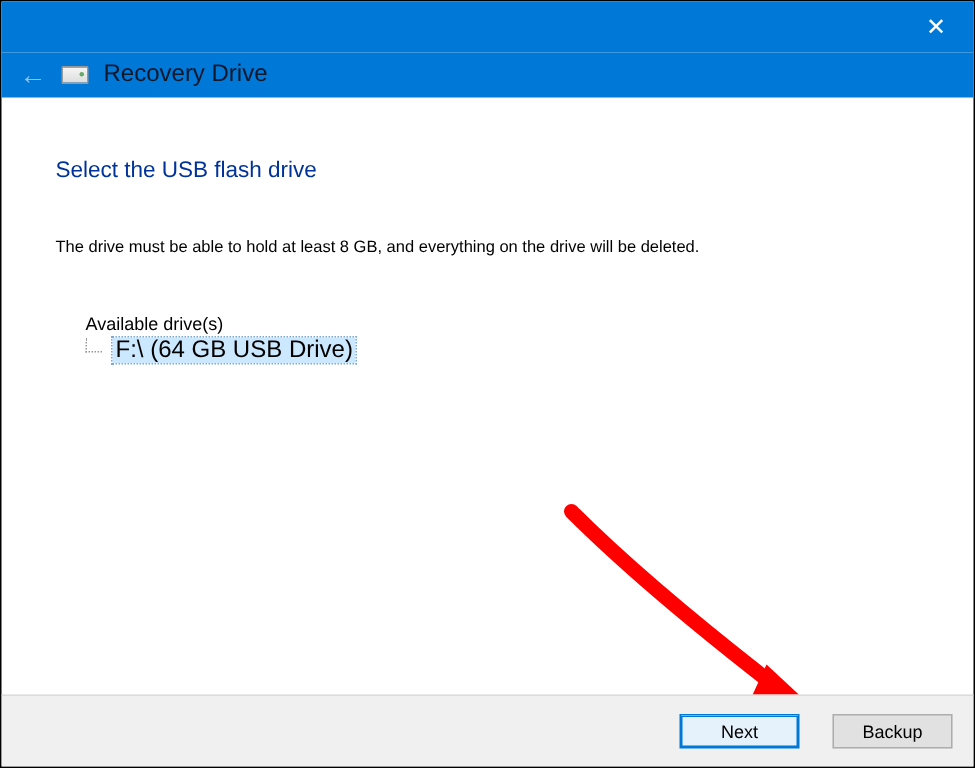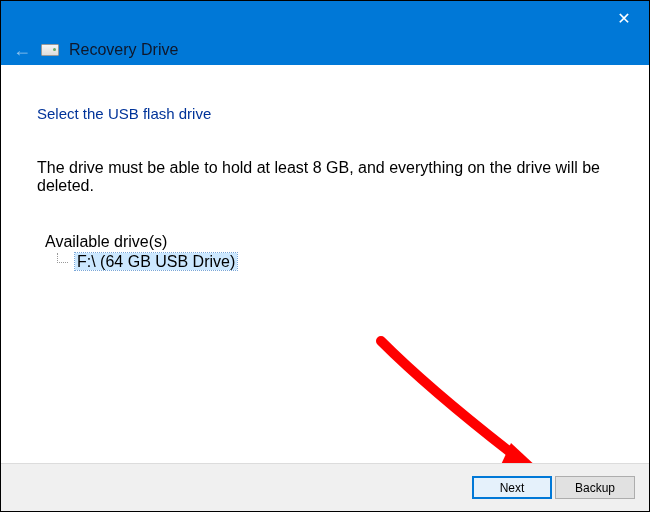--- a/index.html
+++ b/index.html
@@ -68,28 +68,28 @@
     }
     .heading {
       color: #003399;
       font-size: 15px;
       font-weight: 400;
       margin-bottom: 30px;
       margin-top: 12px;
     }
     .description {
       color: #000;
-      font-size: 16px;
+      font-size: 11px;
       margin-bottom: 38px;
       margin-top: 37px;
     }
     .drives-label {
-      font-size: 16px;
+      font-size: 12px;
       color: #000;
-      margin-left: 8px;
+      margin-left: 20px;
       margin-bottom: 2px;
     }
     .drive-list {
       margin-left: 20px;
     }
     .drive-item {
       font-size: 16px;
       color: #000;
       line-height: 18px;
       position: relative;
@@ -115,21 +115,21 @@
       bottom: 0;
       left: 0;
       right: 0;
       height: 48px;
       background: #f0f0f0;
       border-top: 1px solid #dcdcdc;
       display: flex;
       align-items: center;
       justify-content: flex-end;
       padding-right: 14px;
-      gap: 3px;
+      gap: 22px;
     }
     .btn {
       min-width: 80px;
       height: 23px;
       background: #e1e1e1;
       border: 1px solid #adadad;
       font-size: 12px;
       font-family: inherit;
       cursor: default;
       padding: 0 12px;

